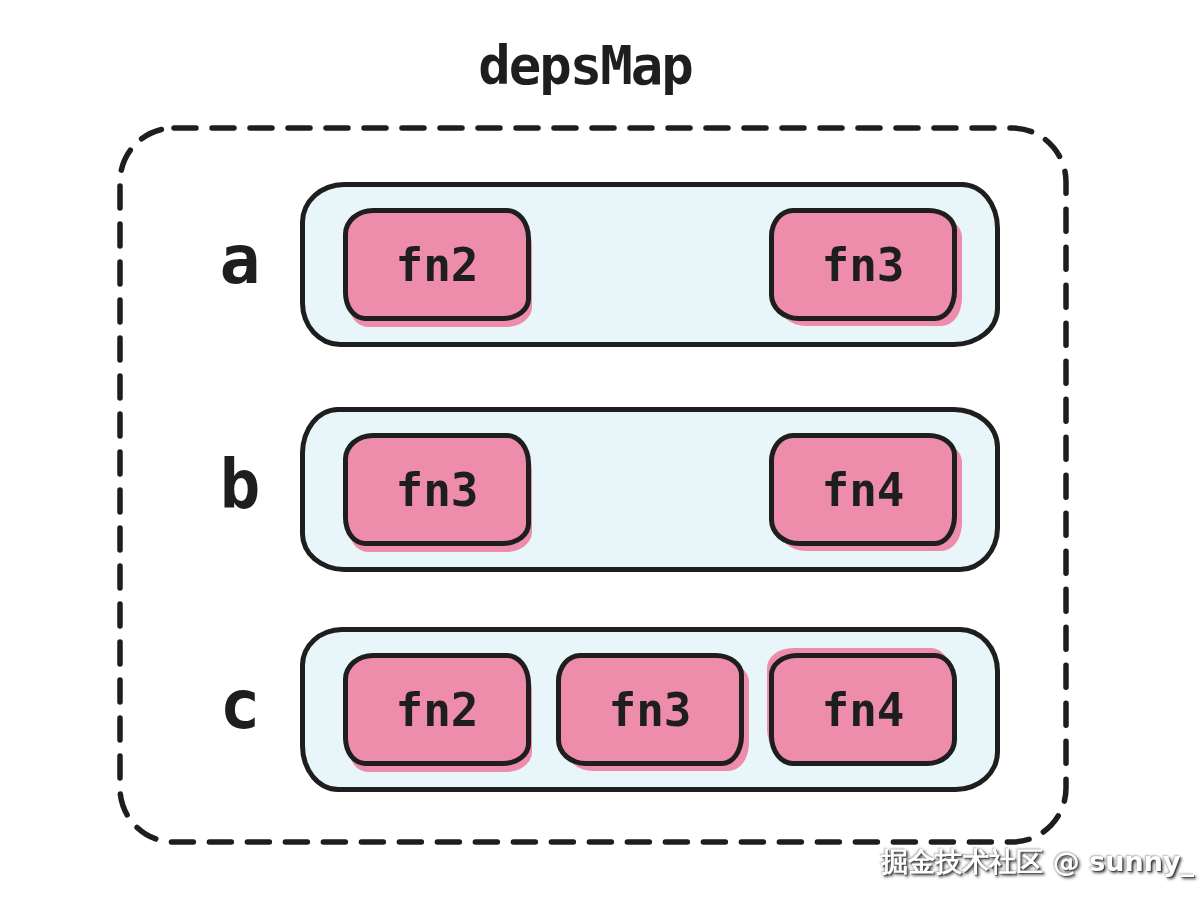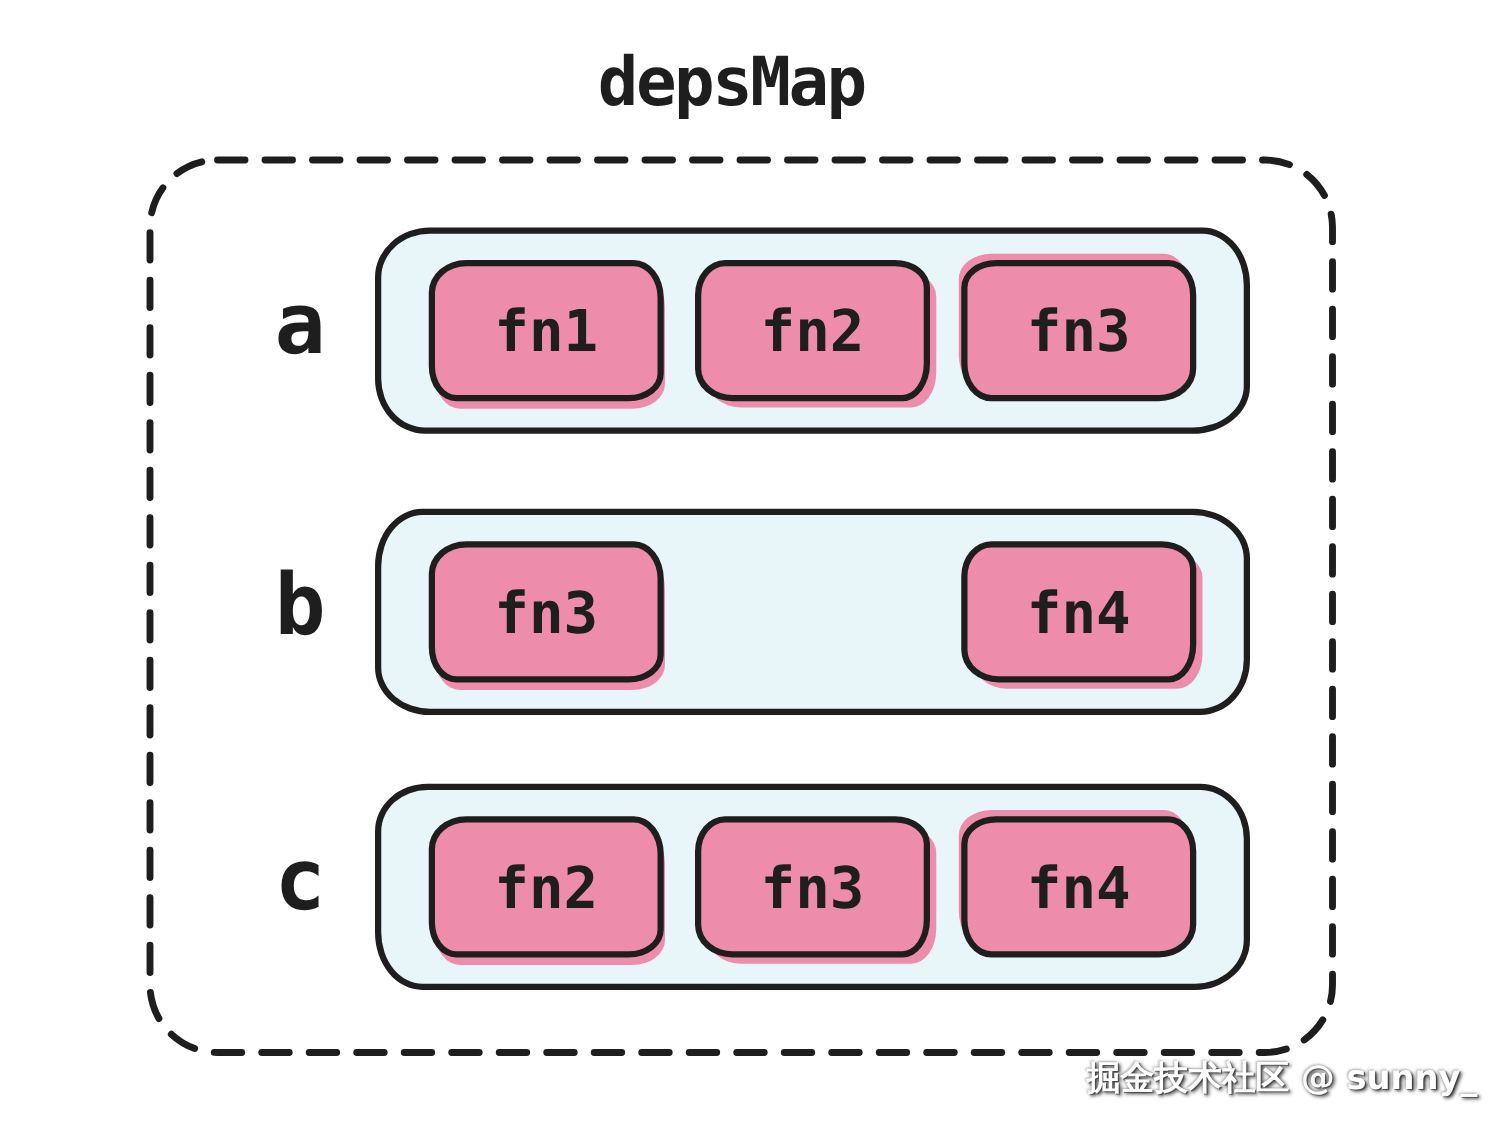--- a/index.html
+++ b/index.html
@@ -93,21 +93,21 @@
   .dep:nth-child(2) {
     border-radius: 24px 28px 22px 30px / 28px 22px 30px 26px;
     box-shadow: 7px 7px 0 -2px var(--dep-fill);
   }
   .dep:nth-child(3) {
     border-radius: 28px 22px 30px 24px / 22px 28px 26px 30px;
     box-shadow: -4px -7px 0 -2px var(--dep-fill);
   }
   .watermark {
     position: absolute;
-    right: 22px;
+    right: 10px;
     bottom: 20px;
     z-index: 5;
     font-family: "DejaVu Sans", "Liberation Sans", sans-serif;
     font-size: 27px;
     font-weight: bold;
     color: #ffffff;
     text-shadow: 2px 2px 3px rgba(45,45,45,0.9),
                  -1px -1px 2px rgba(45,45,45,0.35),
                  1px 1px 0 rgba(45,45,45,0.55);
     white-space: nowrap;
@@ -120,21 +120,20 @@
 
   <div class="title">depsMap</div>
 
   <svg class="boundary-svg" viewBox="0 0 1204 900" xmlns="http://www.w3.org/2000/svg">
     <rect x="120" y="128" width="946" height="714" rx="54" fill="none" stroke="#1e1e1e" stroke-width="5.5" stroke-dasharray="22 16" stroke-linecap="round"></rect>
   </svg>
 
   <div class="row row-0">
     <div class="row-label">a</div>
     <div class="row-box">
-      <div class="dep">fn1</div>
       <div class="dep">fn2</div>
       <div class="dep">fn3</div>
     </div>
   </div>
 
   <div class="row row-1">
     <div class="row-label">b</div>
     <div class="row-box">
       <div class="dep">fn3</div>
       <div class="dep">fn4</div>

